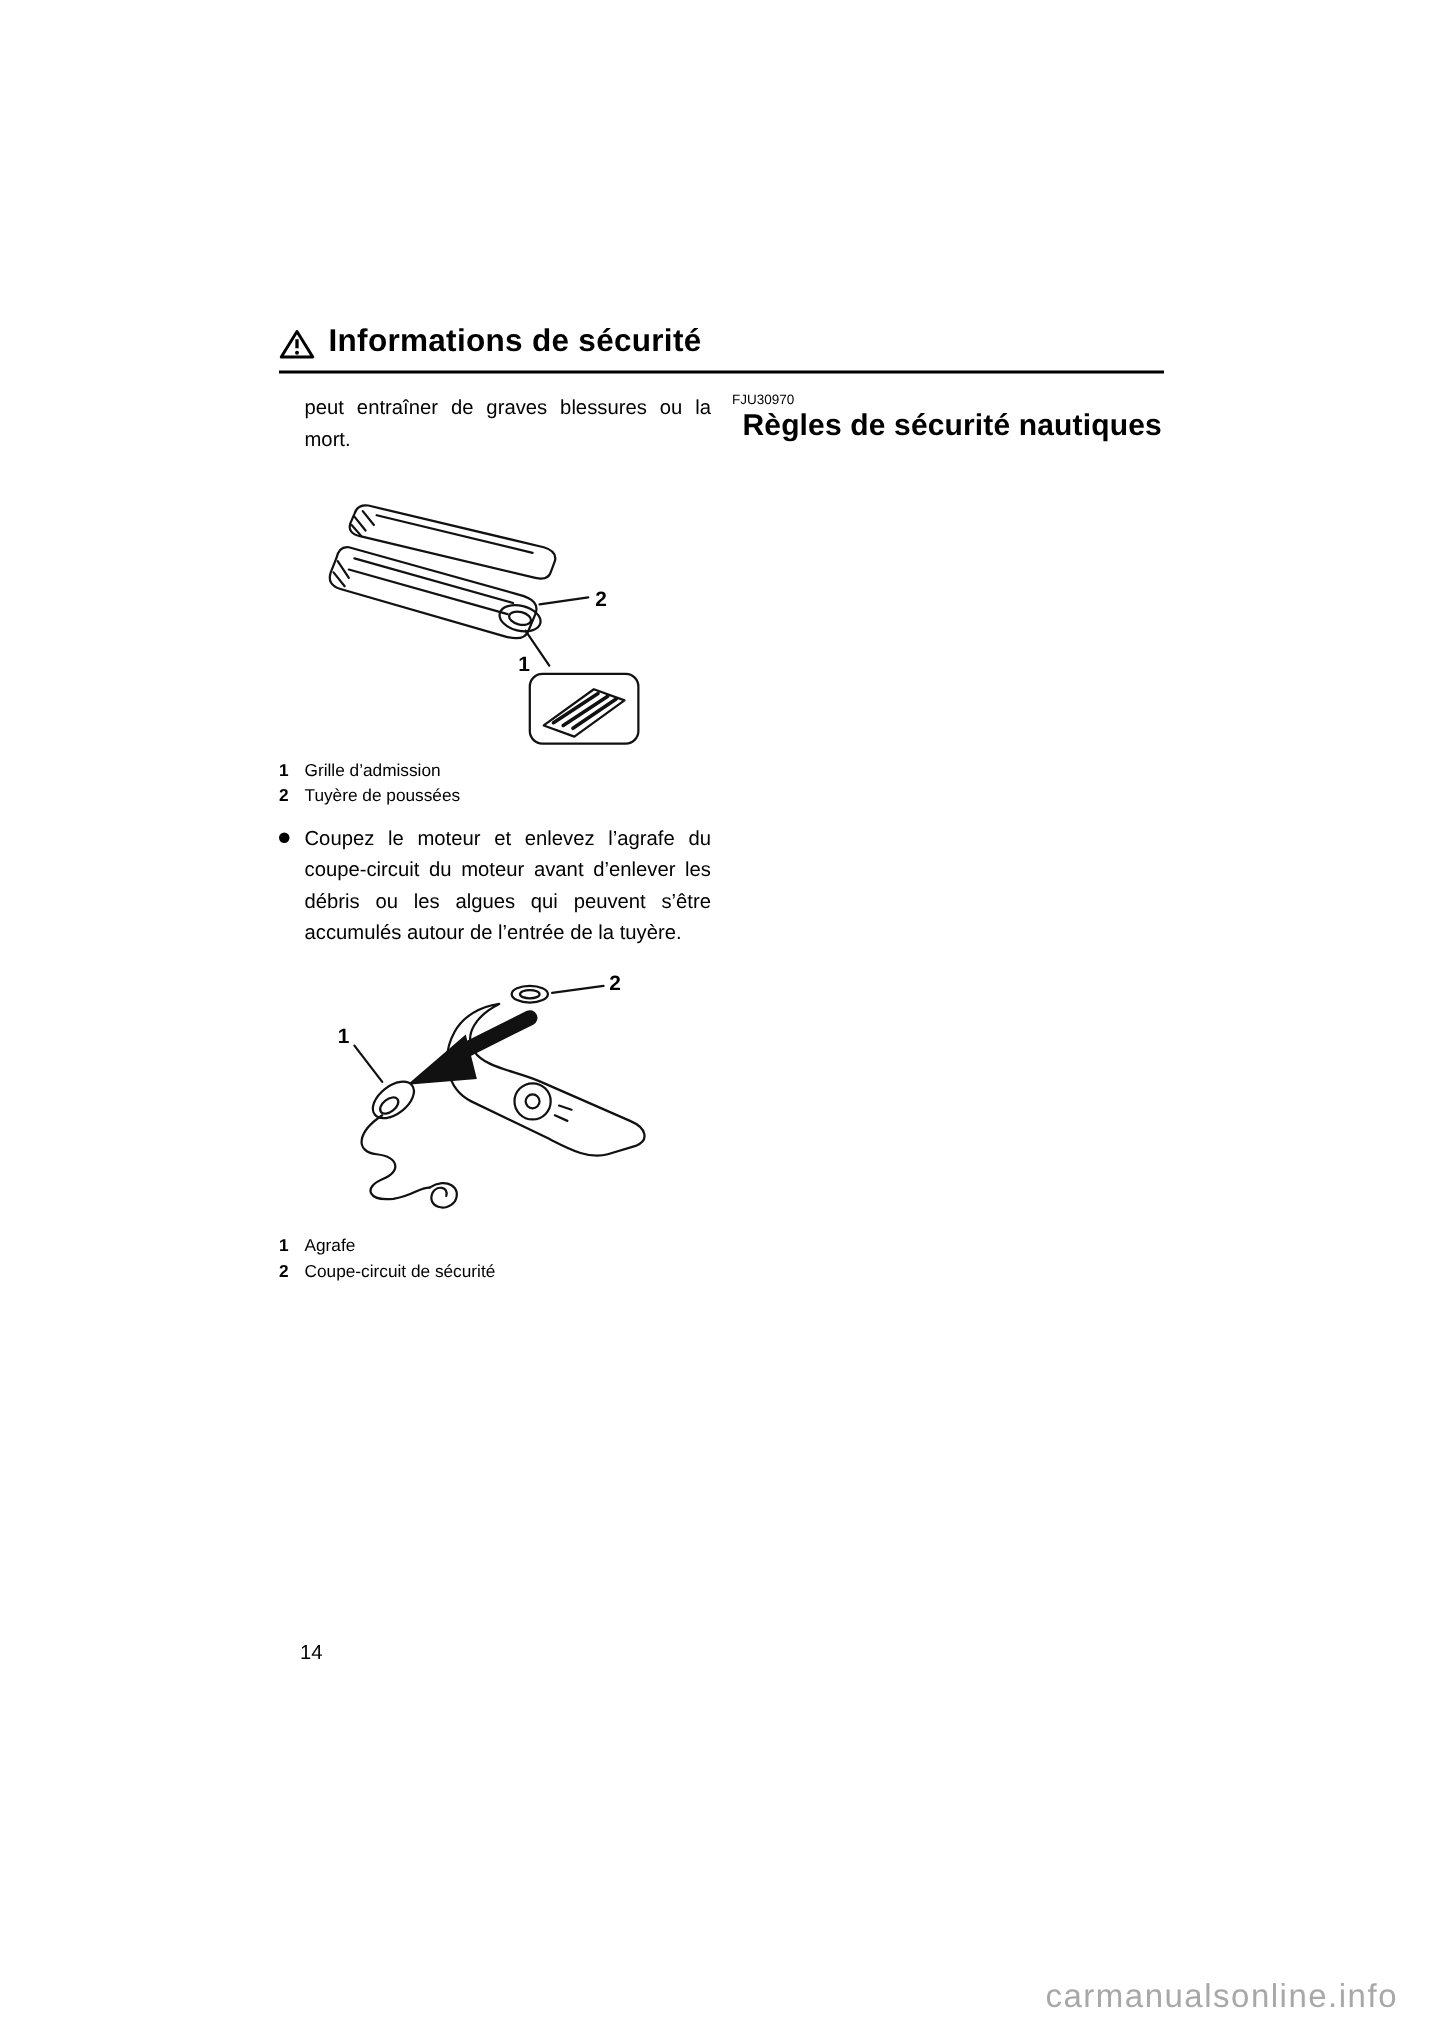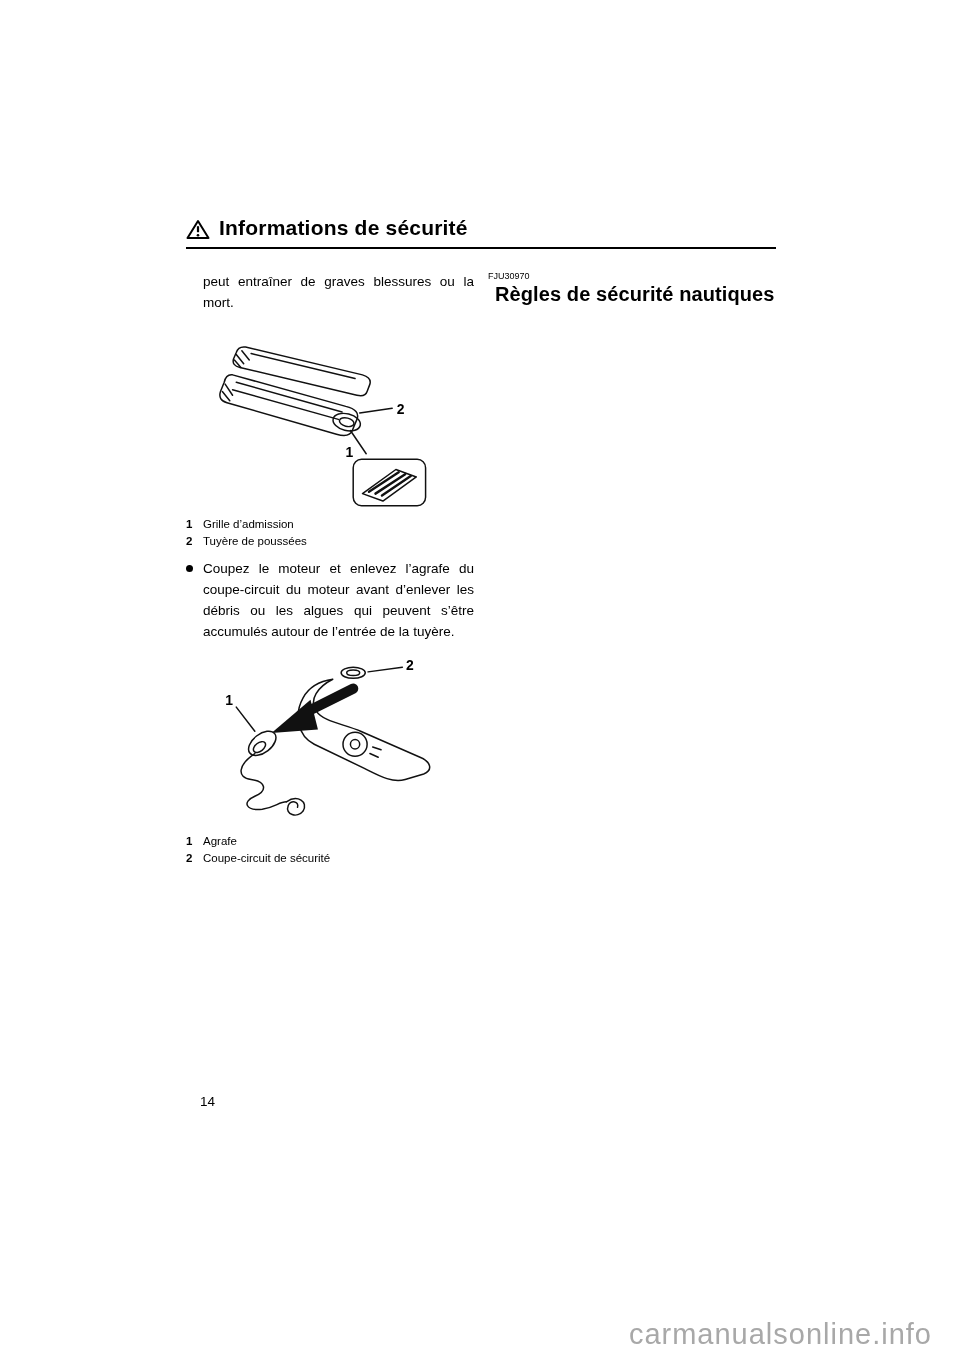--- a/index.html
+++ b/index.html
@@ -15,21 +15,21 @@
 
   .page-header {
     display:flex; align-items:flex-end; gap:9px;
     border-bottom:2px solid #000;
     padding-bottom:7px;
   }
   .page-header h1 { font-size:21px; font-weight:bold; letter-spacing:.2px; }
   .warn-icon { display:inline-flex; }
   .warn-icon svg { display:block; }
 
-  .columns { display:flex; gap:14px; margin-top:22px; }
+  .columns { display:flex; gap:14px; margin-top:12px; }
   .col.left  { width:288px; }
   .col.right { width:288px; }
 
   .body-text { font-size:13.5px; line-height:21px; text-align:justify; }
   .hang { padding-left:17px; }
 
   .bullet-item { display:flex; margin-top:6px; }
   .bullet-dot {
     width:7px; height:7px; border-radius:50%;
     background:#000; margin:7px 10px 0 0; flex:none;
@@ -51,21 +51,21 @@
     font-size:15px; font-weight:bold; fill:#000;
   }
 
   .pageno {
     position:absolute; left:200px; top:1094px;
     font-size:13.5px;
     text-align:center;
   }
   .watermark {
     position:absolute; right:28px; top:1318px;
-    font-size:29px; letter-spacing:1px; color:#a8a8a8;
+    font-size:22px; letter-spacing:1px; color:#a8a8a8;
   }
 </style>
 </head>
 <body>
 
 <div class="sheet">
 
   <header class="page-header">
     <span class="warn-icon">
       <svg width="24" height="21" viewBox="0 0 24 21">

